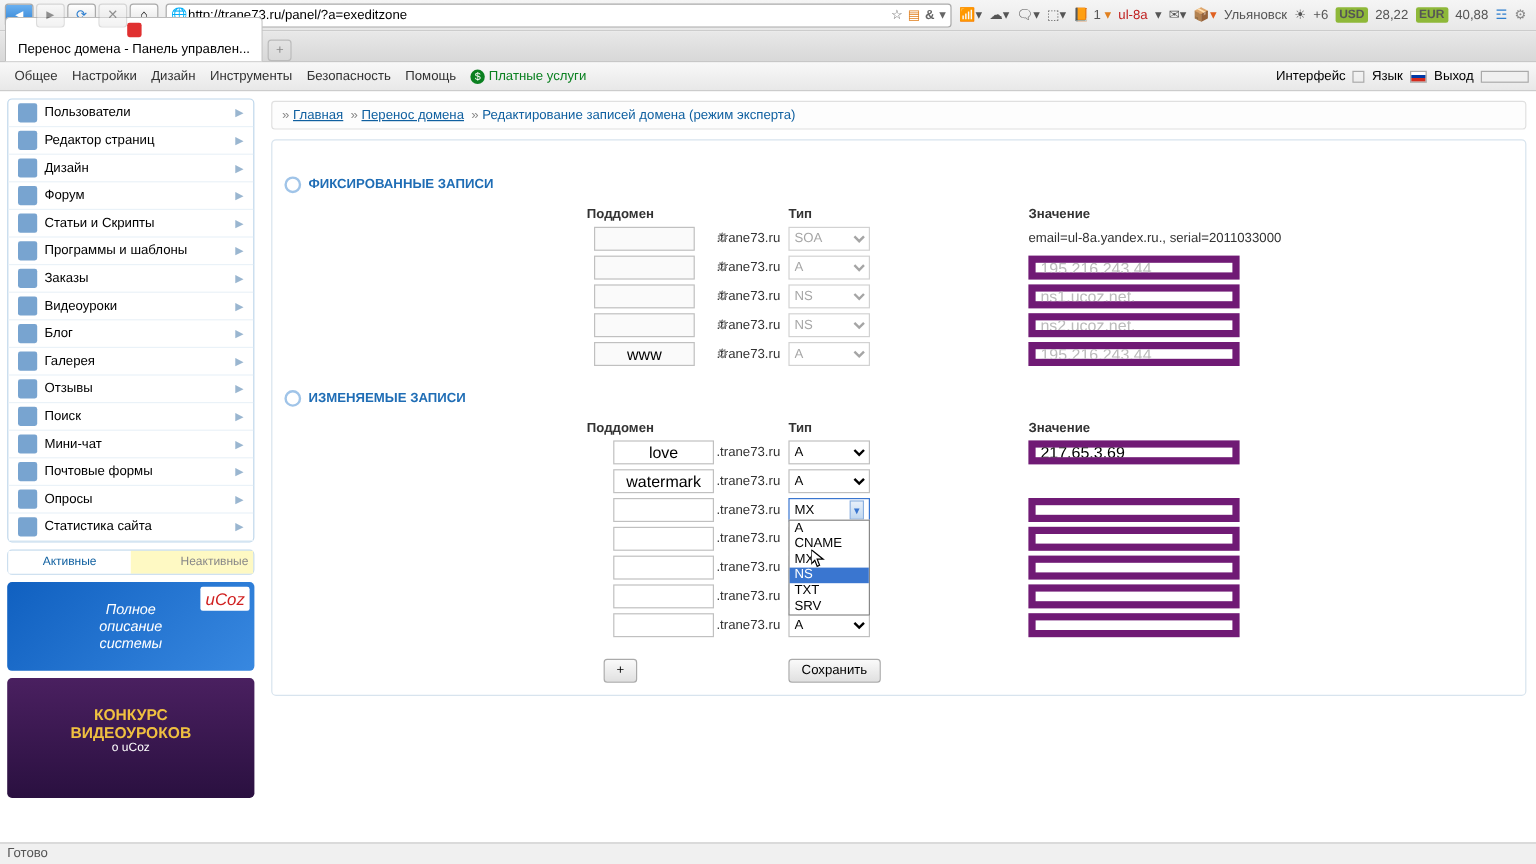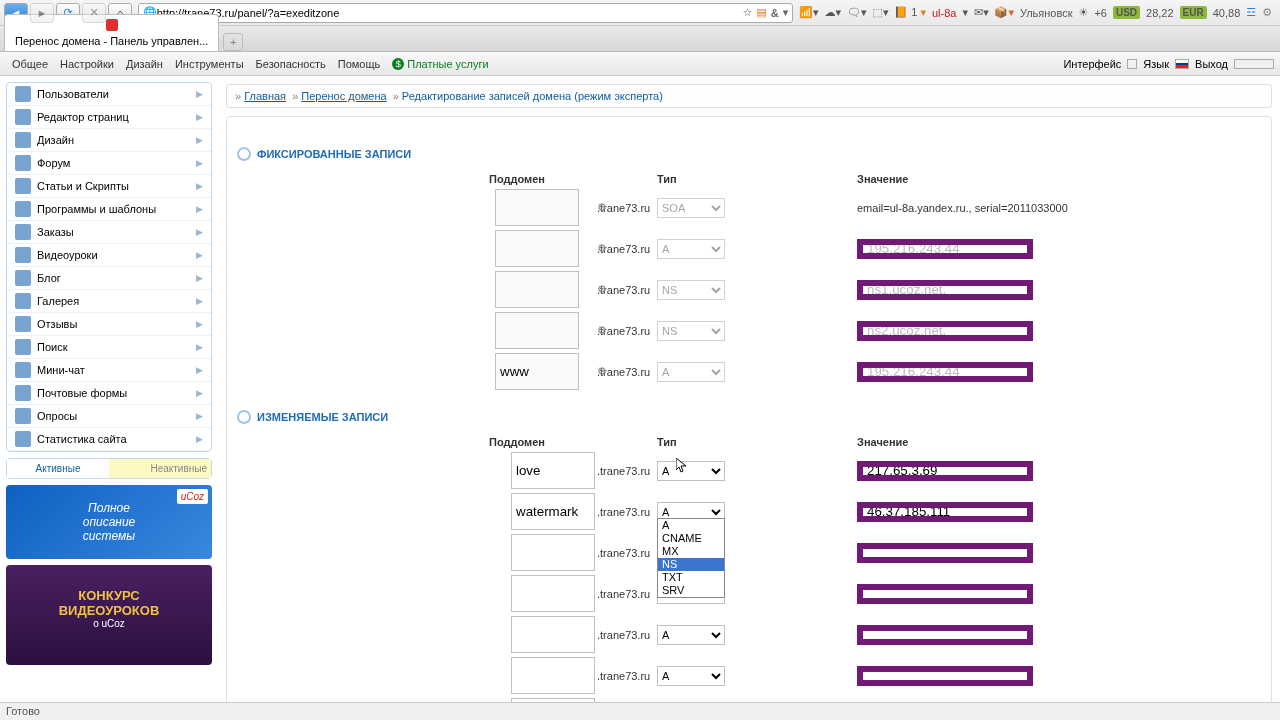--- a/index.html
+++ b/index.html
@@ -36,38 +36,38 @@
 .sidebar { width: 218px; padding: 6px; }
 .side-panel { border: 1px solid #c0d8ec; border-radius: 4px; background: #fff; }
 .side-item { display: flex; align-items: center; padding: 3px 8px; border-bottom: 1px solid #eaf2f8; cursor: pointer; }
 .side-item .ic { width: 16px; height: 16px; margin-right: 6px; background: #78a4d0; border-radius: 2px; }
 .side-item .chev { margin-left: auto; color: #9ab6d0; font-size: 9px; }
 .side-tabs { display: flex; border: 1px solid #c0d8ec; border-radius: 4px; margin-top: 6px; font-size: 10px; }
 .side-tabs div { flex:1; text-align:center; padding: 4px; }
 .side-tabs .active { background: #fff; color: #1060a0; }
 .side-tabs .inactive { background: #fef9c3; color: #888; text-align: right; }
 .banner { width: 206px; height: 74px; margin-top: 6px; border-radius: 4px; background: linear-gradient(135deg,#1060c0,#3888e0); color:#fff; display:flex; align-items:center; justify-content:center; font-size:12px; font-style:italic; text-align:center; padding:4px; position:relative; }
-.banner .ucoz-badge { position:absolute; right:4px; top:4px; background:#fff; color:#d02020; font-size:10px; padding:2px 4px; border-radius:2px; }
+.banner .ucoz-badge { position:absolute; right:4px; top:4px; background:#fff; color:#d02020; font-size:14px; padding:2px 4px; border-radius:2px; }
 .banner2 { width:206px; height:100px; margin-top:6px; border-radius:4px; background:linear-gradient(#4a2060,#2a1040); color:#f0c040; display:flex; flex-direction:column; align-items:center; justify-content:flex-start; padding:23px 4px; font-size:13px; font-weight:bold; text-align:center; }
 
 
 .main { flex: 1; padding: 8px; }
 .breadcrumb { background: #fdfdfd; border: 1px solid #e0e0e0; border-radius: 3px; padding: 5px 8px; color: #1060a0; font-size: 11px; margin-bottom: 8px; }
 .breadcrumb a { color: #1060a0; text-decoration: underline; cursor: pointer; }
 .breadcrumb .sep { color: #888; margin: 0 3px; }
 .content-box { border: 1px solid #d8e4ee; border-radius: 4px; padding: 10px; background: #fff; }
 .section-title { color: #1f6db5; font-size: 11px; font-weight: bold; margin: 20px 0 10px 0; display:flex; align-items:center; gap:6px; }
 .section-title::before { content:""; width:10px; height:10px; border:2px solid #a0c4e8; border-radius:50%; }
 .rec-head { display: flex; font-weight: bold; font-size: 11px; color: #333; padding: 2px 0; }
 .col-sub { width: 280px; margin-left: 140px; text-align:center; }
 .col-type { width: 200px; text-align:left; }
 .col-val { flex: 1; text-align:left; }
 .rec-row { display: flex; align-items: center; padding: 2px 0; }
 .rec-row .sub-cell { width: 280px; margin-left: 140px; display:flex; align-items:center; justify-content:flex-end; }
-.rec-row .sub-cell input { width: 84px; height: 37px; border: 1px solid #c0c0c0; text-align: left; padding: 0 4px; background:#fff; }
+.rec-row .sub-cell input { width: 84px; height: 20px; border: 1px solid #c0c0c0; text-align: center; padding: 0 4px; background:#fff; }
 .rec-row .sub-cell .domain { margin-left: 2px; color: #333; width:60px; text-align:left; }
 .rec-row .sub-cell .gear { width:14px; height:14px; color:#888; margin-right:2px; position:relative; left:18px; }
 .rec-row .type-cell { width: 200px; }
 .rec-row .type-cell select, .sel { width: 68px; height: 20px; border: 1px solid #c0c0c0; background:#fff; font-size:11px; }
 .sel.open { border:1px solid #3a76d0; background:#fff; display:flex; align-items:center; padding:0 4px; justify-content:space-between; }
 .sel-arrow { width:12px; height:16px; background:linear-gradient(#e8f0fa,#c0d8f0); border:1px solid #8ab0e0; display:flex;align-items:center;justify-content:center;font-size:8px;color:#3a76d0; }
 .rec-row .val-cell { flex: 1; }
 .rec-row .val-cell input { width: 176px; height: 20px; border: 6px solid #701a75; padding: 0 4px; background:#fff; }
 .rec-row .val-cell input.ro { color: #bbb; }
 .rec-row .val-cell .text { color: #333; }
@@ -331,21 +331,20 @@
             </div>
             <div class="type-cell" style="position:relative"><select class="sel"><option>A</option></select></div>
             <div class="val-cell"><input value="217.65.3.69" style=""></div>
           </div>
           <div class="rec-row">
             <div class="sub-cell">
               <input value="watermark" style="">
               <span class="domain">.trane73.ru</span>
             </div>
             <div class="type-cell" style="position:relative"><select class="sel"><option>A</option></select></div>
-            <div class="val-cell"><input value="46.37.185.111" style=""></div>
           </div>
           <div class="rec-row">
             <div class="sub-cell">
               <input value="" style="">
               <span class="domain">.trane73.ru</span>
             </div>
             <div class="type-cell" style="position:relative">
               <div class="sel open">
                 <span>MX</span>
                 <span class="sel-arrow">▼</span>

